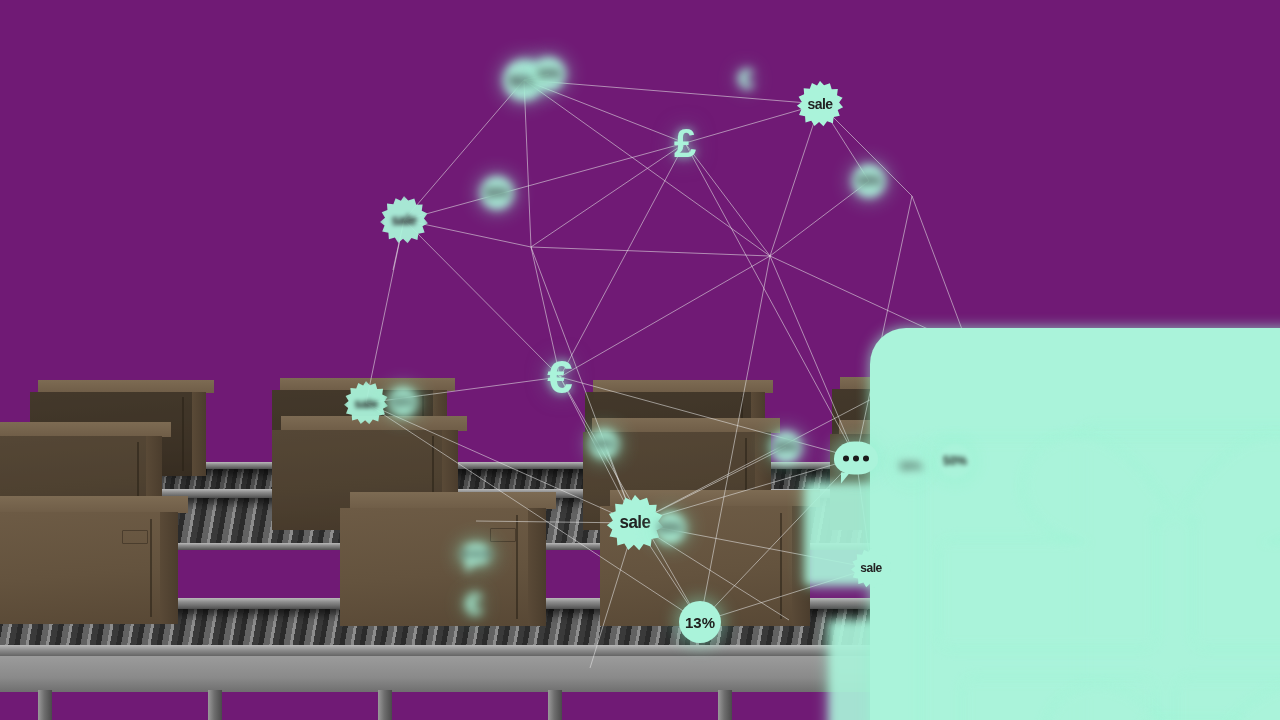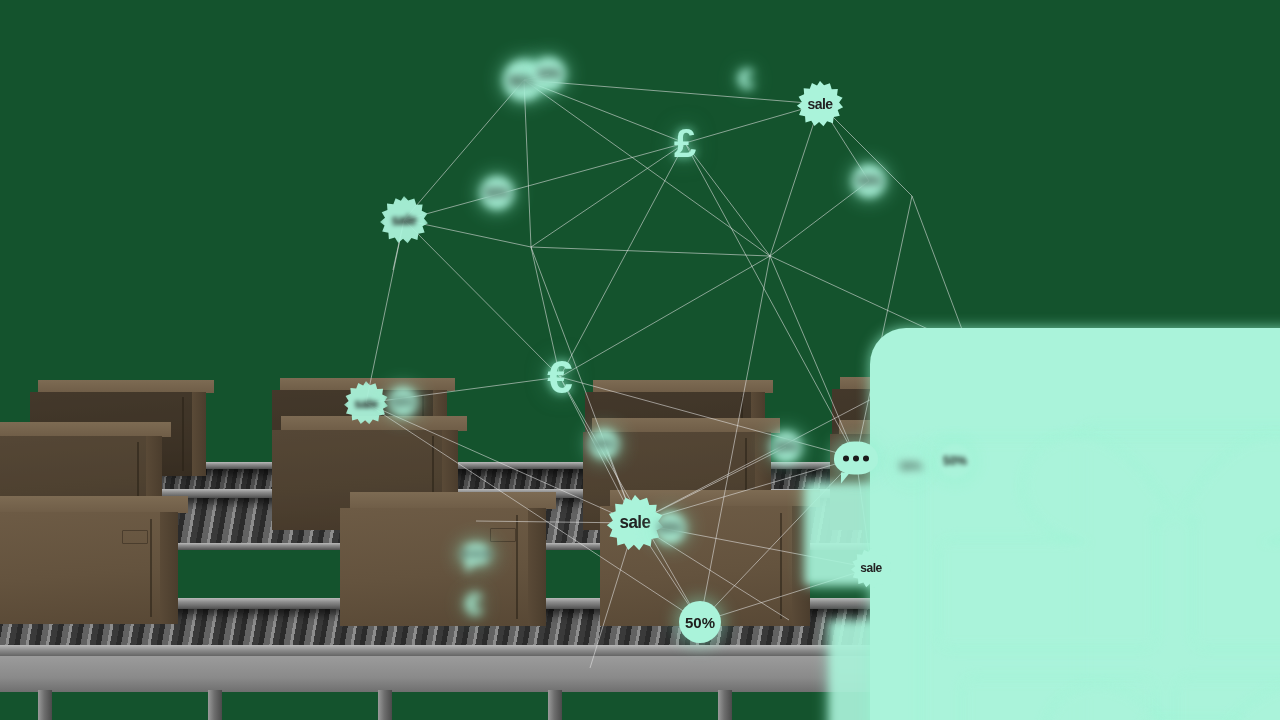--- a/index.html
+++ b/index.html
@@ -1,19 +1,19 @@
 <!DOCTYPE html>
 <html><head>
 <meta charset="utf-8">
 <style>
   * { margin:0; padding:0; box-sizing:border-box; }
   html,body { background:#000; }
   #stage {
     position:relative; width:1280px; height:720px;
-    background:#14532d; overflow:hidden;
+    background:#701a75; overflow:hidden;
     font-family:"Liberation Sans", sans-serif;
   }
 
   
   #scene { position:absolute; inset:0; }
 
   .belt-row { position:absolute; left:-40px; width:1360px; }
 
   
   .rail {
@@ -445,21 +445,21 @@
         <div class="node blurred glyph" style="left: 551px; top: 580px;">
           <svg width="26" height="26" viewBox="0 0 24 24" fill="#aaf3da">
 <path d="M12 6.2c-.9-1.6-2-2.6-3.1-2.6-1 0-1.7.7-1.7 1.6 0 .9.8 1.6 2.2 1.9H4.4v3.4h7V6.2zm.9 0v4.3h7.1V7.1h-5c1.4-.3 2.2-1 2.2-1.9 0-.9-.7-1.6-1.7-1.6-1.1 0-2.2 1-3.1 2.6zM5.2 11.7v8.5h6.2v-8.5H5.2zm7.1 0v8.5h6.3v-8.5h-6.3z"></path>
           </svg>
         </div>
         <div class="node blurred glyph sym" style="left: 474px; top: 604px; font-size: 32px;">€</div>
         <div class="node badge-sale" style="left: 871px; top: 568px; width: 40px; height: 40px;">
           <span style="font-size:12px">sale</span>
         </div>
         <div class="node badge-pct" style="left: 700px; top: 622px; width: 42px; height: 42px;">
-          <span style="font-size:15px">50%</span>
+          <span style="font-size:15px">13%</span>
         </div>
         <div class="node blurred glyph" style="left: 789px; top: 620px;">
           <svg width="30" height="30" viewBox="0 0 24 24" fill="#aaf3da">
 <path d="M6.5 7h13l-1.6 8.5H8.1L6.5 7zM6.5 7 5.6 3.4H2.4"></path>
 <rect x="6" y="6.6" width="13" height="9.6" rx="1"></rect>
 <circle cx="9" cy="19.4" r="1.9"></circle>
             <circle cx="16.5" cy="19.4" r="1.9"></circle>
           </svg>
         </div>
         <div class="node blurred-soft glyph" style="left: 590px; top: 668px;">

